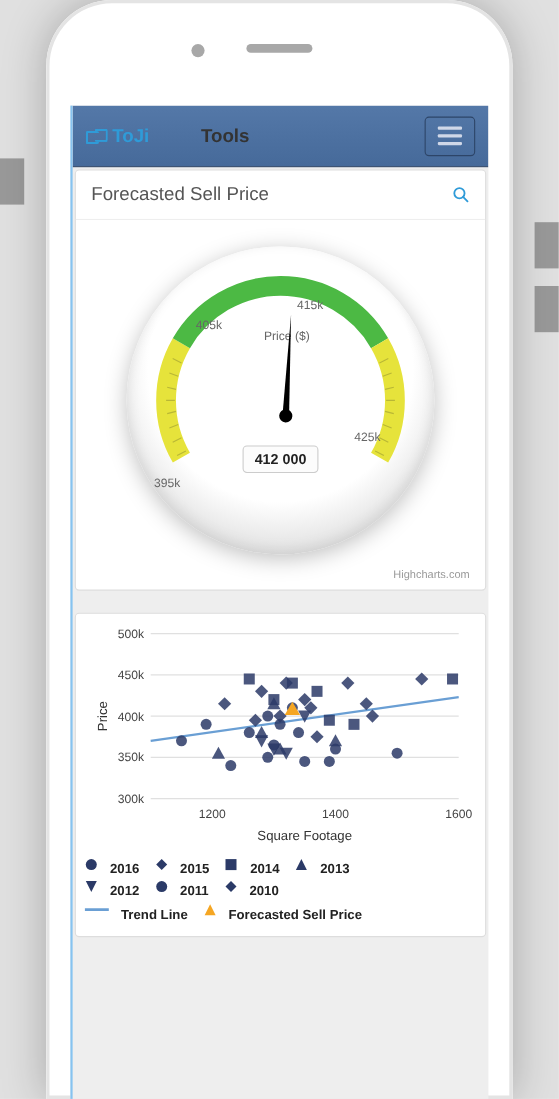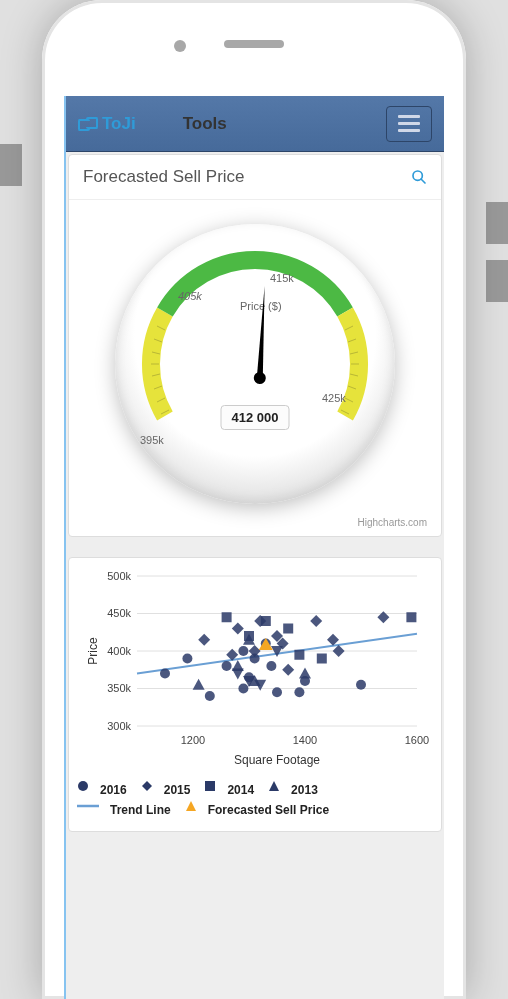--- a/index.html
+++ b/index.html
@@ -274,21 +274,21 @@
                     <line x1="103" y1="12" x2="95" y2="10"></line>
                   <line x1="104" y1="0" x2="96" y2="0"></line>
                     <line x1="103" y1="-12" x2="95" y2="-10"></line>
                   <line x1="101" y1="-25" x2="93" y2="-22"></line>
                     <line x1="98" y1="-38" x2="90" y2="-34"></line>
                 </g>
               </g>
             </svg>
 
             <div class="gauge-tick-label" style="left:30px; top:210px;">395k</div>
-            <div class="gauge-tick-label" style="left:68px; top:66px;font-style:italic;">405k</div>
+            <div class="gauge-tick-label" style="left:68px; top:66px;">405k</div>
             <div class="gauge-tick-label" style="left:160px; top:48px;">415k</div>
             <div class="gauge-tick-label" style="left:212px; top:168px;">425k</div>
             <div class="gauge-center-label" style="left:130px; top:76px;">Price ($)</div>
 
             <svg class="needle" width="20" height="200" viewBox="-10 -100 20 200" style="margin-left:-5px; margin-top:-96px; transform: rotate(3deg); transform-origin: 50% 96px;">
               <polygon points="0,-92 3,0 -3,0" fill="#000"></polygon>
               <circle cx="0" cy="0" r="6" fill="#000"></circle>
             </svg>
             <div class="gauge-value-box">412 000</div>
           </div>
@@ -394,20 +394,40 @@
                 </span>
               <span class="legend-item">
                   <svg class="lm" width="12" height="12">
                     <polygon points="6,1 11,11 1,11" fill="#2b3a67"></polygon>
                   </svg>
                   <span>2013</span>
                 </span>
             </div>
             <div class="legend-row">
               <span class="legend-item">
+                  <svg class="lm" width="12" height="12">
+                    <polygon points="1,1 11,1 6,11" fill="#2b3a67"></polygon>
+                  </svg>
+                  <span>2012</span>
+                </span>
+              <span class="legend-item">
+                  <svg class="lm" width="12" height="12">
+                    <circle cx="6" cy="6" r="5" fill="#2b3a67"></circle>
+                  </svg>
+                  <span>2011</span>
+                </span>
+              <span class="legend-item">
+                  <svg class="lm" width="12" height="12">
+                    <polygon points="6,1 11,6 6,11 1,6" fill="#2b3a67"></polygon>
+                  </svg>
+                  <span>2010</span>
+                </span>
+            </div>
+            <div class="legend-row">
+              <span class="legend-item">
                   <svg class="lm" width="22" height="12">
                     <line x1="0" y1="6" x2="22" y2="6" stroke="#6a9fd4" stroke-width="2.5"></line>
                   </svg>
                   <span>Trend Line</span>
                 </span>
               <span class="legend-item">
                   <svg class="lm" width="12" height="12">
                     <polygon points="6,1 11,11 1,11" fill="#f5a623"></polygon>
                   </svg>
                   <span>Forecasted Sell Price</span>

